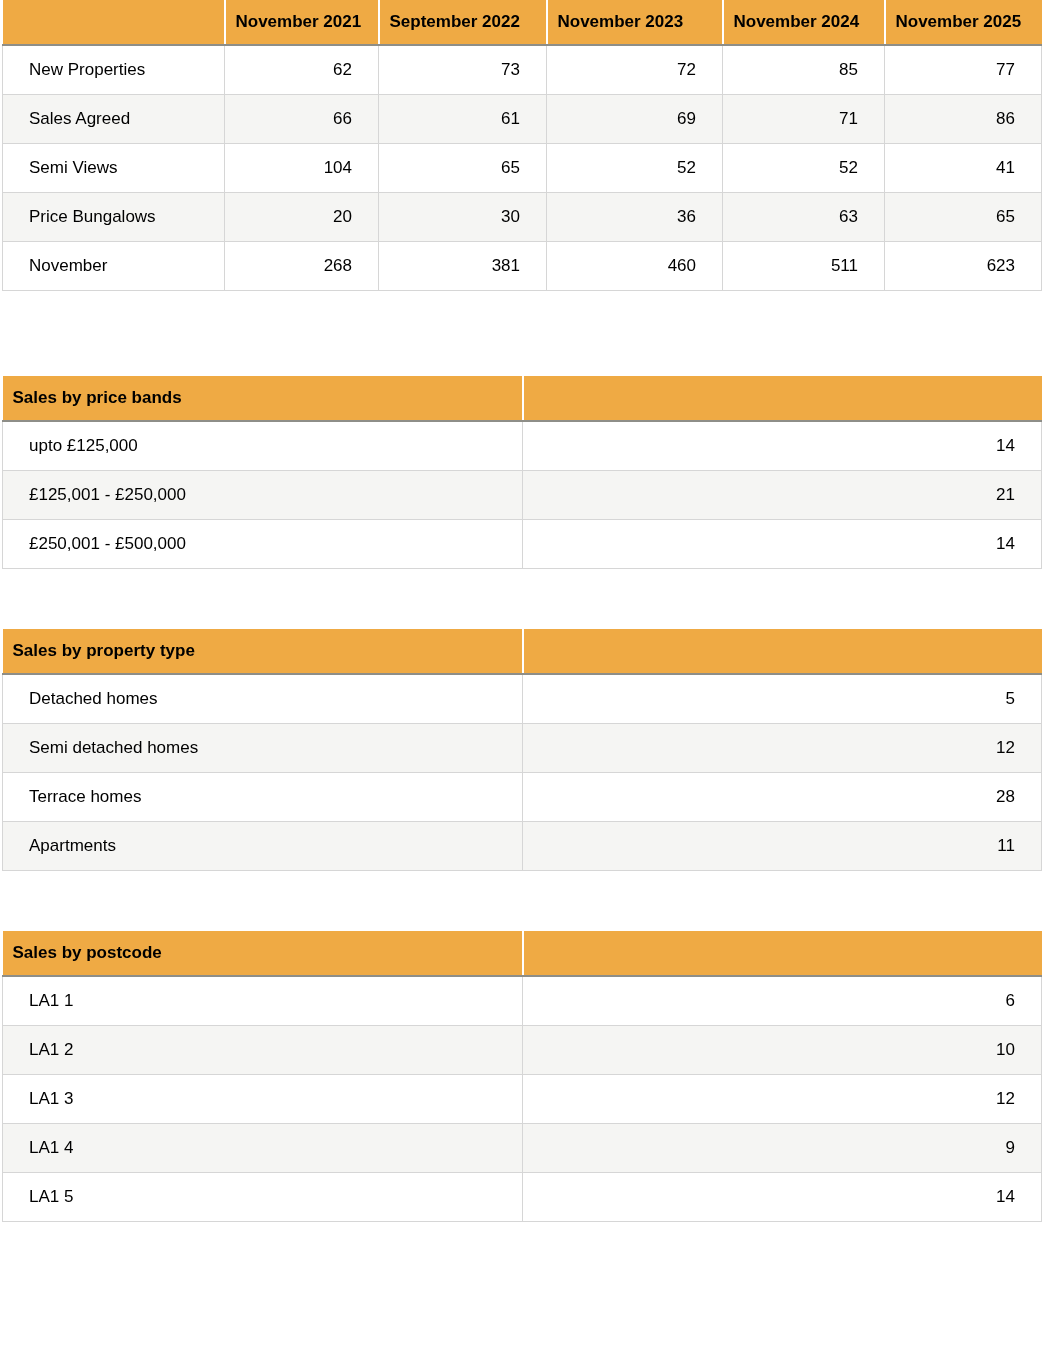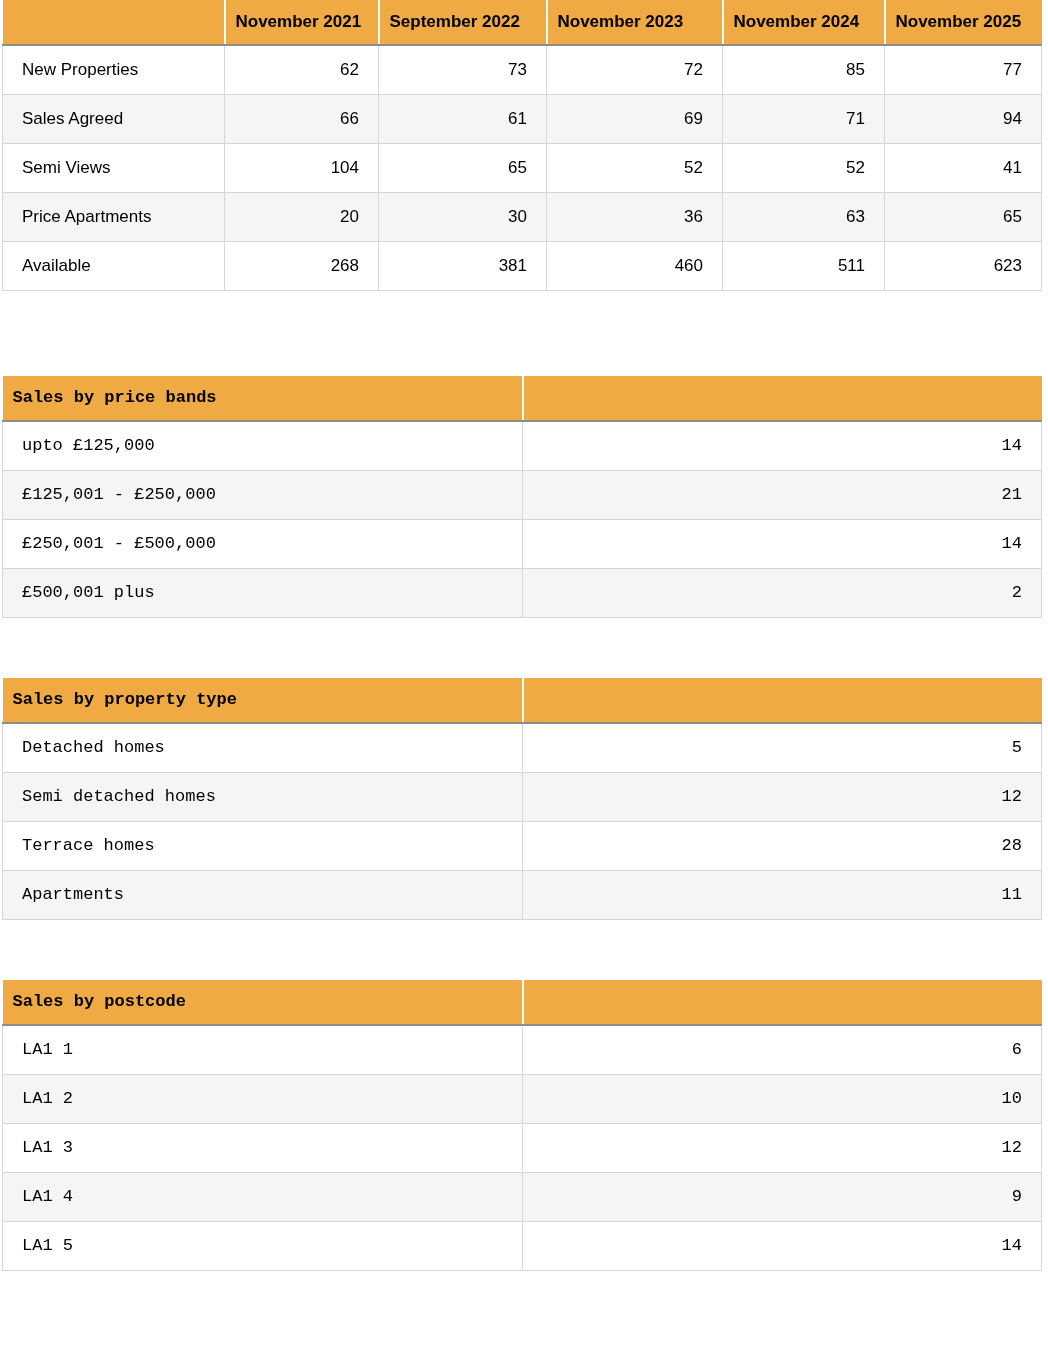--- a/index.html
+++ b/index.html
@@ -29,30 +29,30 @@
     background:var(--header-bg);
     font-weight:700;
     text-align:left;
     padding:11px 10px;
     line-height:22px;
     border-bottom:2px solid var(--header-underline);
     overflow:hidden;
   }
   table.t th + th{border-left:2px solid var(--header-divider);}
   table.t td{
-    padding:12px 19px;
+    padding:12px 26px;
     line-height:24px;
     border:1px solid var(--grid-line);
     background:var(--row-bg);
     overflow:hidden;
   }
   table.t tbody tr:nth-child(even) td{background:var(--row-alt-bg);}
   td.num{text-align:right;}
   .summary{margin-bottom:85px;}
-  .section{margin-bottom:60px;font-family:Liberation Mono, monospace;}
+  .section{margin-bottom:60px;}
   .section.last{margin-bottom:12px;}
 </style>
 </head>
 <body>
 
 <main>
 
   <table class="t summary">
     <colgroup>
       <col style="width:222px">
@@ -80,40 +80,40 @@
         <td class="num">72</td>
         <td class="num">85</td>
         <td class="num">77</td>
       </tr>
       <tr>
         <td>Sales Agreed</td>
         <td class="num">66</td>
         <td class="num">61</td>
         <td class="num">69</td>
         <td class="num">71</td>
-        <td class="num">94</td>
+        <td class="num">86</td>
       </tr>
       <tr>
         <td>Semi Views</td>
         <td class="num">104</td>
         <td class="num">65</td>
         <td class="num">52</td>
         <td class="num">52</td>
         <td class="num">41</td>
       </tr>
       <tr>
-        <td>Price Apartments</td>
+        <td>Price Bungalows</td>
         <td class="num">20</td>
         <td class="num">30</td>
         <td class="num">36</td>
         <td class="num">63</td>
         <td class="num">65</td>
       </tr>
       <tr>
-        <td>Available</td>
+        <td>November</td>
         <td class="num">268</td>
         <td class="num">381</td>
         <td class="num">460</td>
         <td class="num">511</td>
         <td class="num">623</td>
       </tr>
     </tbody>
   </table>
 
   <table class="t section">
@@ -133,24 +133,20 @@
         <td class="num">14</td>
       </tr>
       <tr>
         <td>£125,001 - £250,000</td>
         <td class="num">21</td>
       </tr>
       <tr>
         <td>£250,001 - £500,000</td>
         <td class="num">14</td>
       </tr>
-      <tr>
-        <td>£500,001 plus</td>
-        <td class="num">2</td>
-      </tr>
     </tbody>
   </table>
 
   <table class="t section">
     <colgroup>
         <col style="width:520px">
         <col style="width:519px">
       </colgroup>
     <thead>
       <tr>

